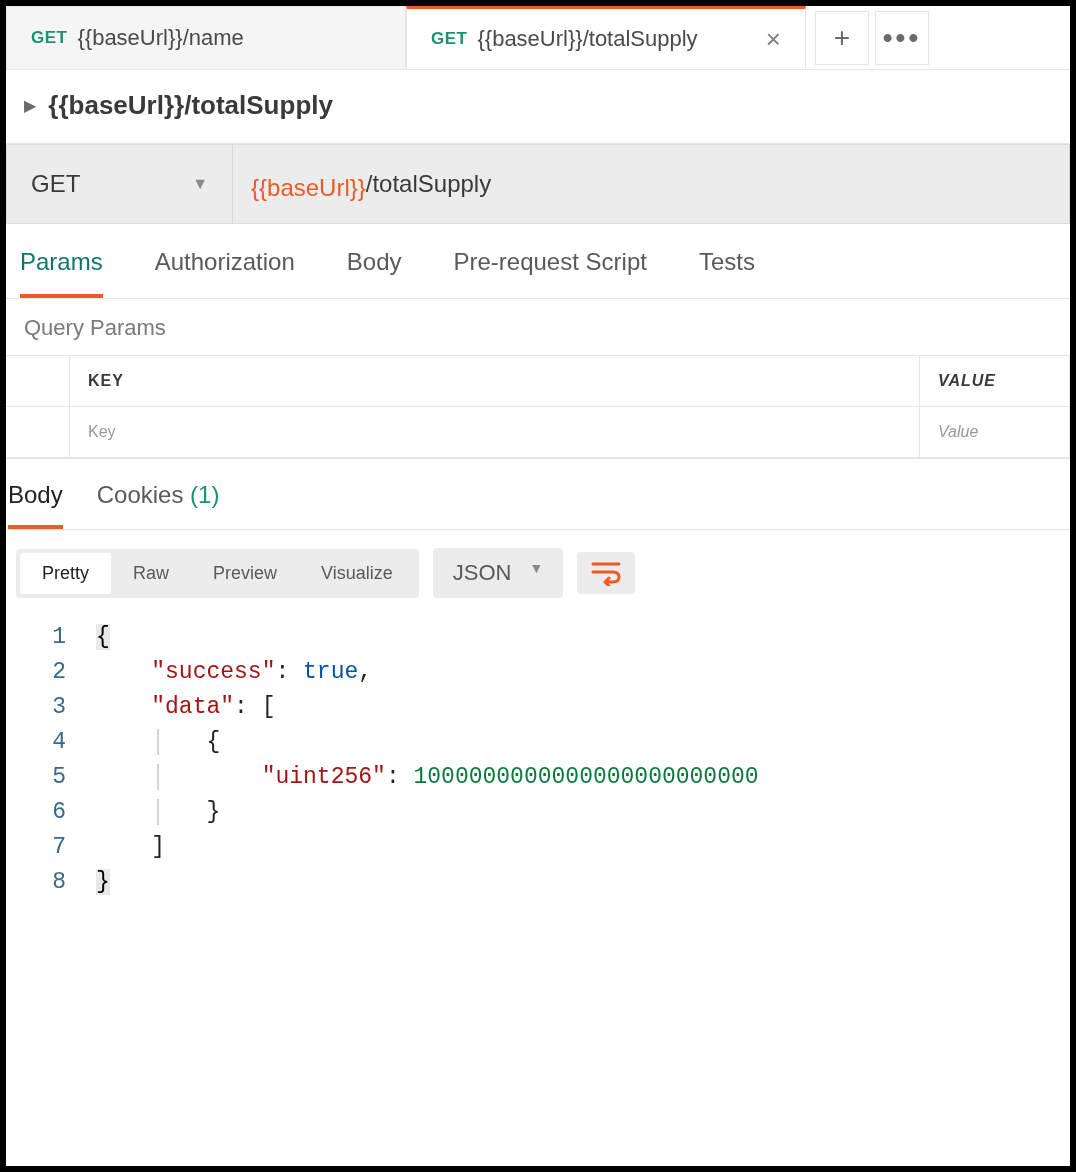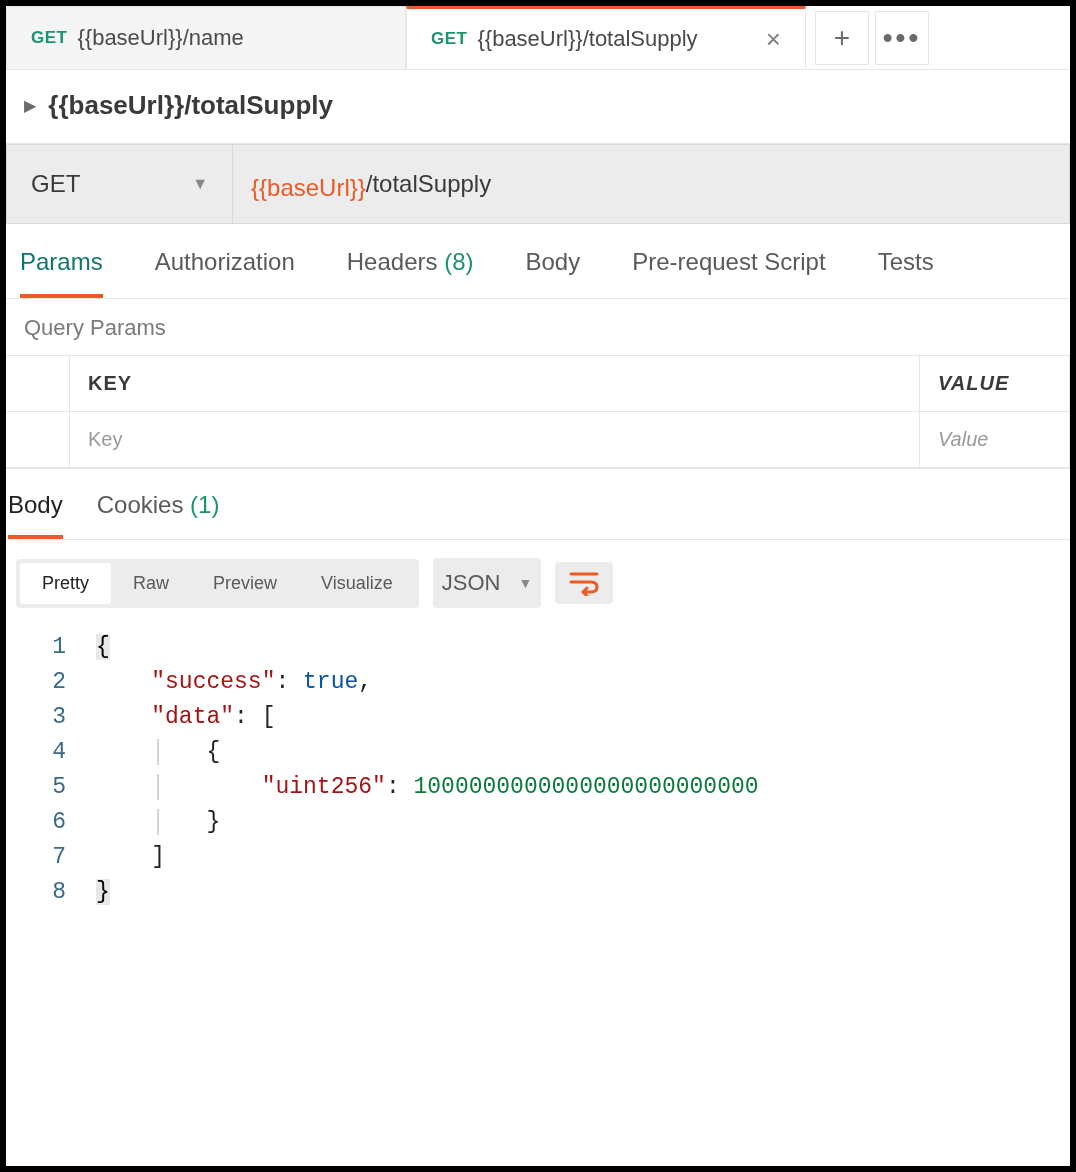--- a/index.html
+++ b/index.html
@@ -34,39 +34,39 @@
   .req-tabs { display: flex; gap: 52px; padding: 24px 14px 0 14px; border-bottom: 1px solid #e6e6e6; }
   .req-tab { color: #5a5a5a; font-size: 24px; padding-bottom: 18px; cursor: pointer; white-space: nowrap; }
   .req-tab.active { color: #0f766e; border-bottom: 4px solid #ec5b25; font-weight: 500; }
   .req-tab .count { color: #1a936f; }
 
   .section-label { color: #7a7a7a; font-size: 22px; padding: 16px 18px 14px 18px; }
 
   
   .params-table { border-top: 1px solid #e6e6e6; border-bottom: 1px solid #e6e6e6; }
   .params-row { display: flex; }
-  .params-row > div { border-right: 1px solid #e6e6e6; border-bottom: 1px solid #e6e6e6; padding: 16px 18px; font-size: 20px; }
+  .params-row > div { border-right: 1px solid #e6e6e6; border-bottom: 1px solid #e6e6e6; padding: 16px 18px; font-size: 16px; }
   .col-check { width: 64px; }
   .col-key { flex: 1; }
   .col-value { width: 150px; font-style: italic; }
   .params-head { color: #3a3a3a; font-weight: 700; letter-spacing: 1px; font-size: 18px; }
   .params-input { color: #9a9a9a; font-size: 22px; }
 
   
   .resp-tabs { display: flex; gap: 34px; padding: 22px 2px 0 2px; border-bottom: 1px solid #e6e6e6; }
   .resp-tab { color: #5a5a5a; font-size: 24px; padding: 0 0 16px 0; cursor: pointer; }
   .resp-tab.active { color: #222; border-bottom: 4px solid #ec5b25; }
   .resp-tab .count { color: #1a936f; }
 
   
   .view-bar { display: flex; align-items: center; gap: 14px; padding: 18px 10px; }
   .seg-group { display: flex; background: #ececec; border-radius: 4px; padding: 4px; }
   .seg { padding: 10px 22px; color: #5a5a5a; font-size: 18px; cursor: pointer; border-radius: 3px; }
   .seg.active { background: #fff; color: #222; font-weight: 500; }
-  .lang-select { display: flex; align-items: center; gap: 18px; background: #ececec; padding: 12px 9px; border-radius: 4px; color: #5a5a5a; font-size: 22px; cursor: pointer; }
+  .lang-select { display: flex; gap: 18px; background: #ececec; padding: 12px 20px; border-radius: 4px; color: #5a5a5a; font-size: 22px; cursor: pointer; }
   .wrap-btn { background: #ececec; padding: 8px 14px; border-radius: 4px; cursor: pointer; display:flex; align-items:center; justify-content:center; }
 
   
   .json-body { font-family: "SFMono-Regular", Consolas, "Liberation Mono", Menlo, monospace; font-size: 23px; line-height: 35px; padding: 4px 0 30px 0; }
   .json-line { display: flex; }
   .gutter { width: 90px; text-align: right; padding-right: 30px; color: #3a6a8a; user-select: none; }
   .code { white-space: pre; }
   .brace { background: #e8e8e8; }
   .guide { color: #ccc; }
   .k { color: #a31515; }
@@ -109,24 +109,20 @@
   </div>
   <div class="url-field">
     <span class="url-var">{{baseUrl}}</span>
       <span class="url-rest">/totalSupply</span>
   </div>
 </div>
 
 <div class="req-tabs">
   <div class="req-tab active">Params</div>
   <div class="req-tab">Authorization</div>
-  <div class="req-tab">
-    <span>Headers</span>
-    <span class="count">(8)</span>
-  </div>
   <div class="req-tab">Body</div>
   <div class="req-tab">Pre-request Script</div>
   <div class="req-tab">Tests</div>
 </div>
 
 <div class="section-label">Query Params</div>
 <div class="params-table">
   <div class="params-row">
     <div class="col-check"></div>
     <div class="col-key params-head">KEY</div>

